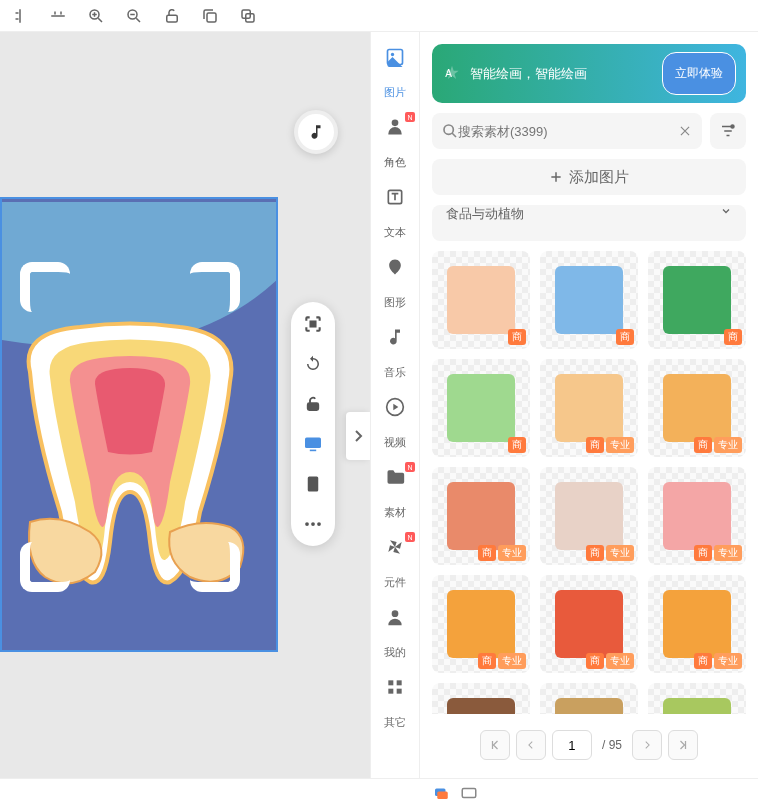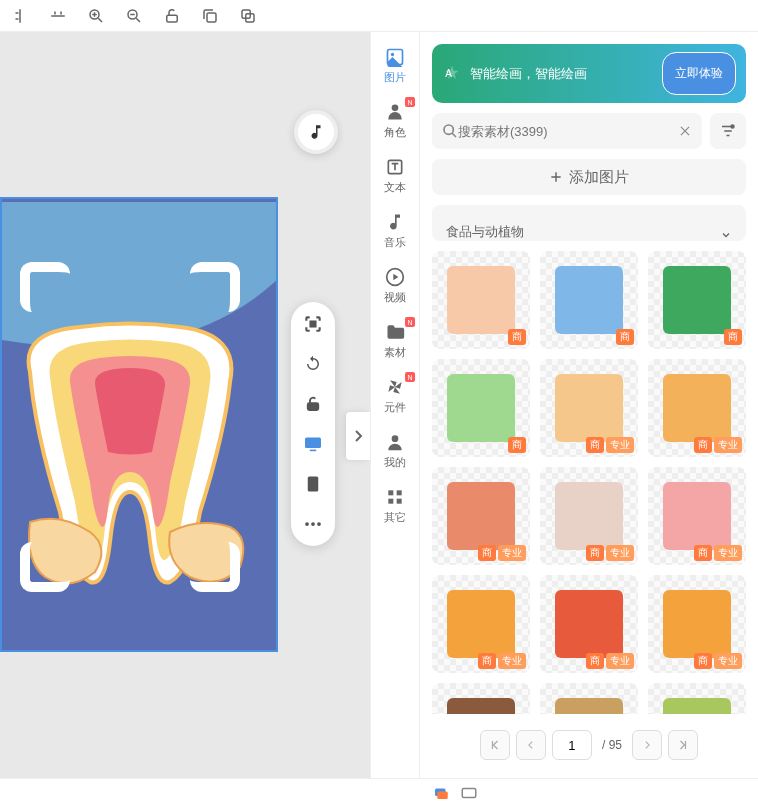--- a/index.html
+++ b/index.html
@@ -16,34 +16,34 @@
 .corner.tl{top:0;left:0;border-right:none;border-bottom:none}
 .corner.tr{top:0;right:0;border-left:none;border-bottom:none}
 .corner.bl{bottom:0;left:0;border-right:none;border-top:none}
 .corner.br{bottom:0;right:0;border-left:none;border-top:none}
 .music-btn{position:absolute;right:32px;top:78px;width:44px;height:44px;border-radius:50%;background:#fff;display:flex;align-items:center;justify-content:center;box-shadow:0 2px 8px rgba(0,0,0,.15);border:4px solid #eee}
 .side-toolbar{position:absolute;right:35px;top:270px;width:44px;background:#fff;border-radius:22px;padding:10px 0;display:flex;flex-direction:column;align-items:center;gap:16px;box-shadow:0 2px 12px rgba(0,0,0,.15)}
 .st-btn{width:24px;height:24px;display:flex;align-items:center;justify-content:center;color:#555;cursor:pointer}
 .st-btn.active{color:#4a90e2}
 .expand-tab{position:absolute;right:0;top:380px;width:24px;height:48px;background:#fff;border-radius:4px 0 0 4px;display:flex;align-items:center;justify-content:center;box-shadow:-2px 0 6px rgba(0,0,0,.1);color:#666}
 .tab-strip{width:50px;background:#fff;border-left:1px solid #eee;border-right:1px solid #eee;padding:8px 0;display:flex;flex-direction:column;gap:4px;overflow-y:auto}
-.tab-item{display:flex;flex-direction:column;align-items:center;gap:2px;padding:6px 2px;cursor:pointer;position:relative;color:#666}
+.tab-item{display:flex;flex-direction:column;align-items:center;gap:17px;padding:6px 2px;cursor:pointer;position:relative;color:#666}
 .tab-item.active{color:#4a90e2}
 .tab-item .ticon{width:22px;height:22px;display:flex;align-items:center;justify-content:center}
 .tab-item .tlabel{font-size:11px}
 .tab-badge{position:absolute;top:2px;right:4px;width:10px;height:10px;background:#ff5a5a;border-radius:2px;font-size:7px;color:#fff;display:flex;align-items:center;justify-content:center}
 .right-panel{flex:1;background:#fff;display:flex;flex-direction:column;padding:12px;gap:10px;overflow:hidden}
 .promo-banner{background:linear-gradient(90deg,#2aa876,#3fb5e0);border-radius:10px;padding:8px 10px;display:flex;align-items:center;gap:8px;color:#fff;font-size:13px}
 .promo-btn{background:#4a90e2;color:#fff;border-radius:14px;padding:12px 12px;font-size:12px;margin-left:auto;border:1px solid #fff}
 .search-row{display:flex;gap:8px}
 .search-box{flex:1;background:#f5f5f5;border-radius:8px;display:flex;align-items:center;padding:0 10px;height:36px;color:#888}
 .search-box input{flex:1;border:none;background:none;outline:none;font-size:13px;color:#be185d}
 .filter-btn{width:36px;height:36px;background:#f5f5f5;border-radius:8px;display:flex;align-items:center;justify-content:center;color:#666}
 .add-btn{background:#f5f5f5;border-radius:8px;height:36px;display:flex;align-items:center;justify-content:center;gap:6px;color:#666;font-size:15px}
-.cat-select{background:#f5f5f5;border-radius:8px;height:36px;display:flex;align-items:flex-end;justify-content:space-between;padding:0 14px;color:#666;font-size:13px}
+.cat-select{background:#f5f5f5;border-radius:8px;height:36px;display:flex;align-items:flex-start;justify-content:space-between;padding:0 14px;color:#666;font-size:13px}
 .asset-grid{flex:1;display:grid;grid-template-columns:repeat(3,1fr);gap:10px;overflow-y:auto;align-content:start}
 .asset{aspect-ratio:1;border-radius:8px;background-image:linear-gradient(45deg,#eee 25%,transparent 25%),linear-gradient(-45deg,#eee 25%,transparent 25%),linear-gradient(45deg,transparent 75%,#eee 75%),linear-gradient(-45deg,transparent 75%,#eee 75%);background-size:12px 12px;background-position:0 0,0 6px,6px -6px,-6px 0;background-color:#fafafa;position:relative;display:flex;align-items:center;justify-content:center}
 .asset .thumb{width:70%;height:70%;border-radius:6px}
 .badges{position:absolute;bottom:4px;right:4px;display:flex;gap:2px}
 .badge{font-size:10px;padding:1px 4px;border-radius:3px;color:#fff}
 .badge.b1{background:#ff7a3d}
 .badge.b2{background:#ff9d5c}
 .pager{display:flex;align-items:center;justify-content:center;gap:6px;padding:6px 0}
 .pg-btn{width:30px;height:30px;border:1px solid #ddd;border-radius:6px;display:flex;align-items:center;justify-content:center;color:#aaa;background:#fafafa}
 .pg-input{width:40px;height:30px;border:1px solid #ddd;border-radius:6px;text-align:center;font-size:13px}
@@ -193,20 +193,28 @@
           <svg width="20" height="20" viewBox="0 0 24 24" fill="none" stroke="currentColor" stroke-width="2">
             <rect x="4" y="4" width="16" height="16" rx="2"></rect>
             <path d="M8 8h8M12 8v8"></path>
           </svg>
         </div>
         <div class="tlabel">文本</div>
       </div>
       <div class="tab-item">
         <div class="ticon">
           <svg width="20" height="20" viewBox="0 0 24 24" fill="currentColor">
+            <path d="M12 3c5 0 7 4 7 7 0 5-5 9-7 11-2-2-7-6-7-11 0-3 2-7 7-7z"></path>
+          </svg>
+        </div>
+        <div class="tlabel">图形</div>
+      </div>
+      <div class="tab-item">
+        <div class="ticon">
+          <svg width="20" height="20" viewBox="0 0 24 24" fill="currentColor">
             <path d="M12 3v10.55A4 4 0 1 0 14 17V7h4V3h-6z"></path>
           </svg>
         </div>
         <div class="tlabel">音乐</div>
       </div>
       <div class="tab-item">
         <div class="ticon">
           <svg width="20" height="20" viewBox="0 0 24 24" fill="currentColor">
             <circle cx="12" cy="12" r="10" fill="none" stroke="currentColor" stroke-width="2"></circle>
             <path d="M10 8l6 4-6 4z"></path>

